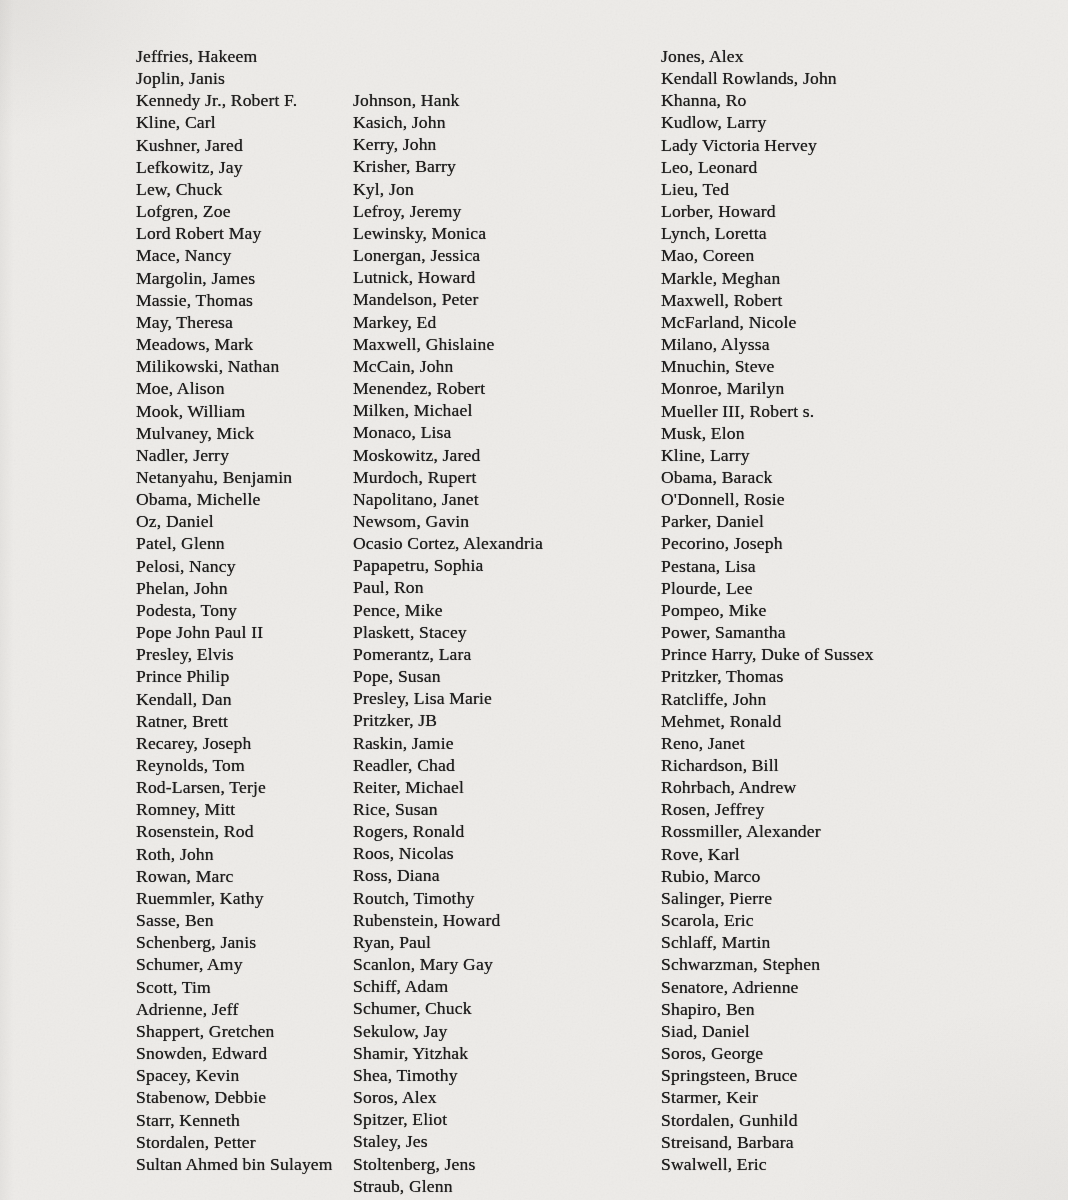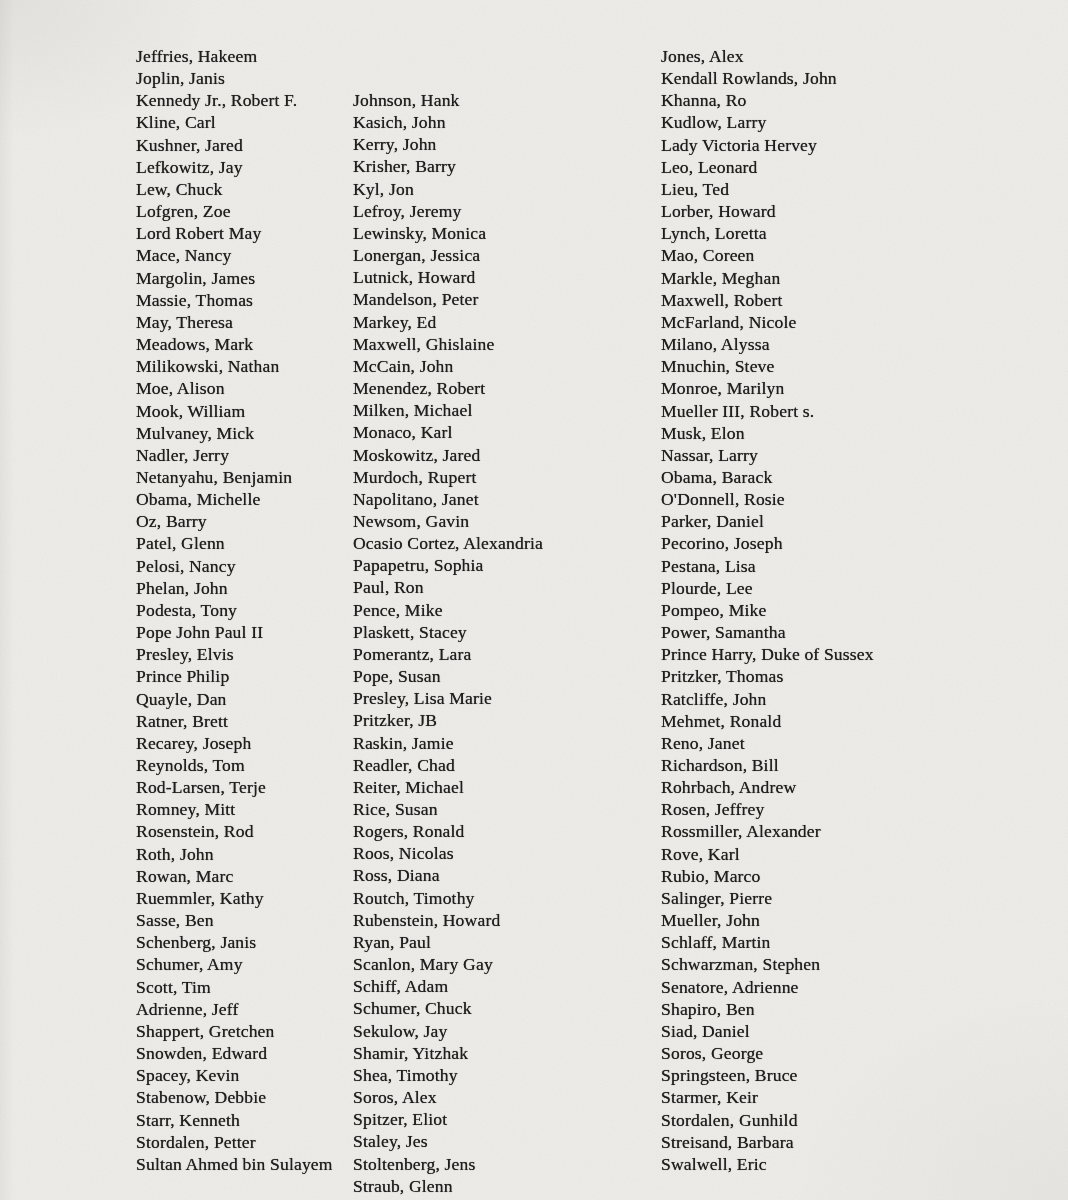--- a/index.html
+++ b/index.html
@@ -65,29 +65,29 @@
       <div class="name-entry">Massie, Thomas</div>
       <div class="name-entry">May, Theresa</div>
       <div class="name-entry">Meadows, Mark</div>
       <div class="name-entry">Milikowski, Nathan</div>
       <div class="name-entry">Moe, Alison</div>
       <div class="name-entry">Mook, William</div>
       <div class="name-entry">Mulvaney, Mick</div>
       <div class="name-entry">Nadler, Jerry</div>
       <div class="name-entry">Netanyahu, Benjamin</div>
       <div class="name-entry">Obama, Michelle</div>
-      <div class="name-entry">Oz, Barry</div>
+      <div class="name-entry">Oz, Daniel</div>
       <div class="name-entry">Patel, Glenn</div>
       <div class="name-entry">Pelosi, Nancy</div>
       <div class="name-entry">Phelan, John</div>
       <div class="name-entry">Podesta, Tony</div>
       <div class="name-entry">Pope John Paul II</div>
       <div class="name-entry">Presley, Elvis</div>
       <div class="name-entry">Prince Philip</div>
-      <div class="name-entry">Quayle, Dan</div>
+      <div class="name-entry">Kendall, Dan</div>
       <div class="name-entry">Ratner, Brett</div>
       <div class="name-entry">Recarey, Joseph</div>
       <div class="name-entry">Reynolds, Tom</div>
       <div class="name-entry">Rod-Larsen, Terje</div>
       <div class="name-entry">Romney, Mitt</div>
       <div class="name-entry">Rosenstein, Rod</div>
       <div class="name-entry">Roth, John</div>
       <div class="name-entry">Rowan, Marc</div>
       <div class="name-entry">Ruemmler, Kathy</div>
       <div class="name-entry">Sasse, Ben</div>
@@ -113,21 +113,21 @@
       <div class="name-entry">Lefroy, Jeremy</div>
       <div class="name-entry">Lewinsky, Monica</div>
       <div class="name-entry">Lonergan, Jessica</div>
       <div class="name-entry">Lutnick, Howard</div>
       <div class="name-entry">Mandelson, Peter</div>
       <div class="name-entry">Markey, Ed</div>
       <div class="name-entry">Maxwell, Ghislaine</div>
       <div class="name-entry">McCain, John</div>
       <div class="name-entry">Menendez, Robert</div>
       <div class="name-entry">Milken, Michael</div>
-      <div class="name-entry">Monaco, Karl</div>
+      <div class="name-entry">Monaco, Lisa</div>
       <div class="name-entry">Moskowitz, Jared</div>
       <div class="name-entry">Murdoch, Rupert</div>
       <div class="name-entry">Napolitano, Janet</div>
       <div class="name-entry">Newsom, Gavin</div>
       <div class="name-entry">Ocasio Cortez, Alexandria</div>
       <div class="name-entry">Papapetru, Sophia</div>
       <div class="name-entry">Paul, Ron</div>
       <div class="name-entry">Pence, Mike</div>
       <div class="name-entry">Plaskett, Stacey</div>
       <div class="name-entry">Pomerantz, Lara</div>
@@ -170,42 +170,42 @@
       <div class="name-entry">Lynch, Loretta</div>
       <div class="name-entry">Mao, Coreen</div>
       <div class="name-entry">Markle, Meghan</div>
       <div class="name-entry">Maxwell, Robert</div>
       <div class="name-entry">McFarland, Nicole</div>
       <div class="name-entry">Milano, Alyssa</div>
       <div class="name-entry">Mnuchin, Steve</div>
       <div class="name-entry">Monroe, Marilyn</div>
       <div class="name-entry">Mueller III, Robert s.</div>
       <div class="name-entry">Musk, Elon</div>
-      <div class="name-entry">Nassar, Larry</div>
+      <div class="name-entry">Kline, Larry</div>
       <div class="name-entry">Obama, Barack</div>
       <div class="name-entry">O'Donnell, Rosie</div>
       <div class="name-entry">Parker, Daniel</div>
       <div class="name-entry">Pecorino, Joseph</div>
       <div class="name-entry">Pestana, Lisa</div>
       <div class="name-entry">Plourde, Lee</div>
       <div class="name-entry">Pompeo, Mike</div>
       <div class="name-entry">Power, Samantha</div>
       <div class="name-entry">Prince Harry, Duke of Sussex</div>
       <div class="name-entry">Pritzker, Thomas</div>
       <div class="name-entry">Ratcliffe, John</div>
       <div class="name-entry">Mehmet, Ronald</div>
       <div class="name-entry">Reno, Janet</div>
       <div class="name-entry">Richardson, Bill</div>
       <div class="name-entry">Rohrbach, Andrew</div>
       <div class="name-entry">Rosen, Jeffrey</div>
       <div class="name-entry">Rossmiller, Alexander</div>
       <div class="name-entry">Rove, Karl</div>
       <div class="name-entry">Rubio, Marco</div>
       <div class="name-entry">Salinger, Pierre</div>
-      <div class="name-entry">Mueller, John</div>
+      <div class="name-entry">Scarola, Eric</div>
       <div class="name-entry">Schlaff, Martin</div>
       <div class="name-entry">Schwarzman, Stephen</div>
       <div class="name-entry">Senatore, Adrienne</div>
       <div class="name-entry">Shapiro, Ben</div>
       <div class="name-entry">Siad, Daniel</div>
       <div class="name-entry">Soros, George</div>
       <div class="name-entry">Springsteen, Bruce</div>
       <div class="name-entry">Starmer, Keir</div>
       <div class="name-entry">Stordalen, Gunhild</div>
       <div class="name-entry">Streisand, Barbara</div>

